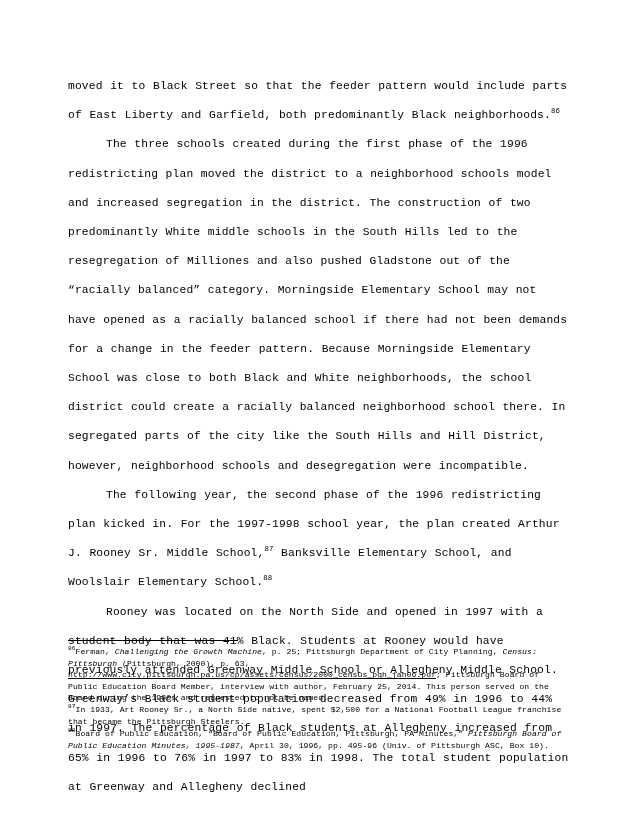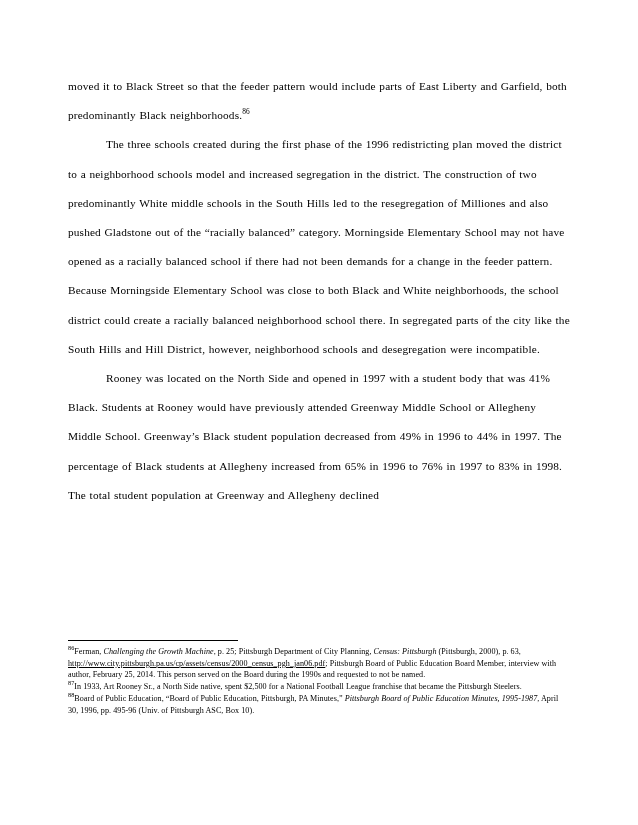--- a/index.html
+++ b/index.html
@@ -14,20 +14,21 @@
     color: #000000;
     position: relative;
     overflow: hidden;
   }
   .page {
     position: relative;
     width: 638px;
     height: 753px;
     box-sizing: border-box;
     padding: 72px 68px 0 68px;
+    font-family: Liberation Mono, monospace;
   }
   .body-text {
     font-size: 11.3px;
     line-height: 29.2px;
     text-align: left;
     letter-spacing: 0.15px;
     word-spacing: 0.6px;
   }
   .body-text p {
     margin: 0;
@@ -82,20 +83,21 @@
   }
 </style>
 </head>
 <body>
 
 <div class="page">
 
   <div class="body-text">
     <p id="para-1">moved it to Black Street so that the feeder pattern would include parts of East Liberty and Garfield, both predominantly Black neighborhoods.<sup>86</sup></p>
     <p class="indent" id="para-2">The three schools created during the first phase of the 1996 redistricting plan moved the district to a neighborhood schools model and increased segregation in the district.  The construction of two predominantly White middle schools in the South Hills led to the resegregation of Milliones and also pushed Gladstone out of the “racially balanced” category.  Morningside Elementary School may not have opened as a racially balanced school if there had not been demands for a change in the feeder pattern.  Because Morningside Elementary School was close to both Black and White neighborhoods, the school district could create a racially balanced neighborhood school there.  In segregated parts of the city like the South Hills and Hill District, however, neighborhood schools and desegregation were incompatible.</p>
+    <p class="indent" id="para-3">The following year, the second phase of the 1996 redistricting plan kicked in.  For the 1997-1998 school year, the plan created Arthur J. Rooney Sr. Middle School,<sup>87</sup> Banksville Elementary School, and Woolslair Elementary School.<sup>88</sup></p>
     <p class="indent" id="para-4">Rooney was located on the North Side and opened in 1997 with a student body that was 41% Black.  Students at Rooney would have previously attended Greenway Middle School or Allegheny Middle School.  Greenway’s Black student population decreased from 49% in 1996 to 44% in 1997.  The percentage of Black students at Allegheny increased from 65% in 1996 to 76% in 1997 to 83% in 1998.  The total student population at Greenway and Allegheny declined</p>
   </div>
 
   <div class="footnote-area">
     <div class="fn-rule"></div>
     <div class="footnotes" id="footnote-list">
         <p><sup>86</sup>Ferman, <i>Challenging the Growth Machine</i>, p. 25; Pittsburgh Department of City Planning, <i>Census: Pittsburgh</i> (Pittsburgh, 2000), p. 63, <span class="fn-link">http://www.city.pittsburgh.pa.us/cp/assets/census/2000_census_pgh_jan06.pdf</span>; Pittsburgh Board of Public Education Board Member, interview with author, February 25, 2014.  This person served on the Board during the 1990s and requested to not be named.</p>
         <p><sup>87</sup>In 1933, Art Rooney Sr., a North Side native, spent $2,500 for a National Football League franchise that became the Pittsburgh Steelers.</p>
         <p><sup>88</sup>Board of Public Education, “Board of Public Education, Pittsburgh, PA Minutes,” <i>Pittsburgh Board of Public Education Minutes, 1995-1987</i>, April 30, 1996, pp. 495-96 (Univ. of Pittsburgh ASC, Box 10).</p>
       </div>

